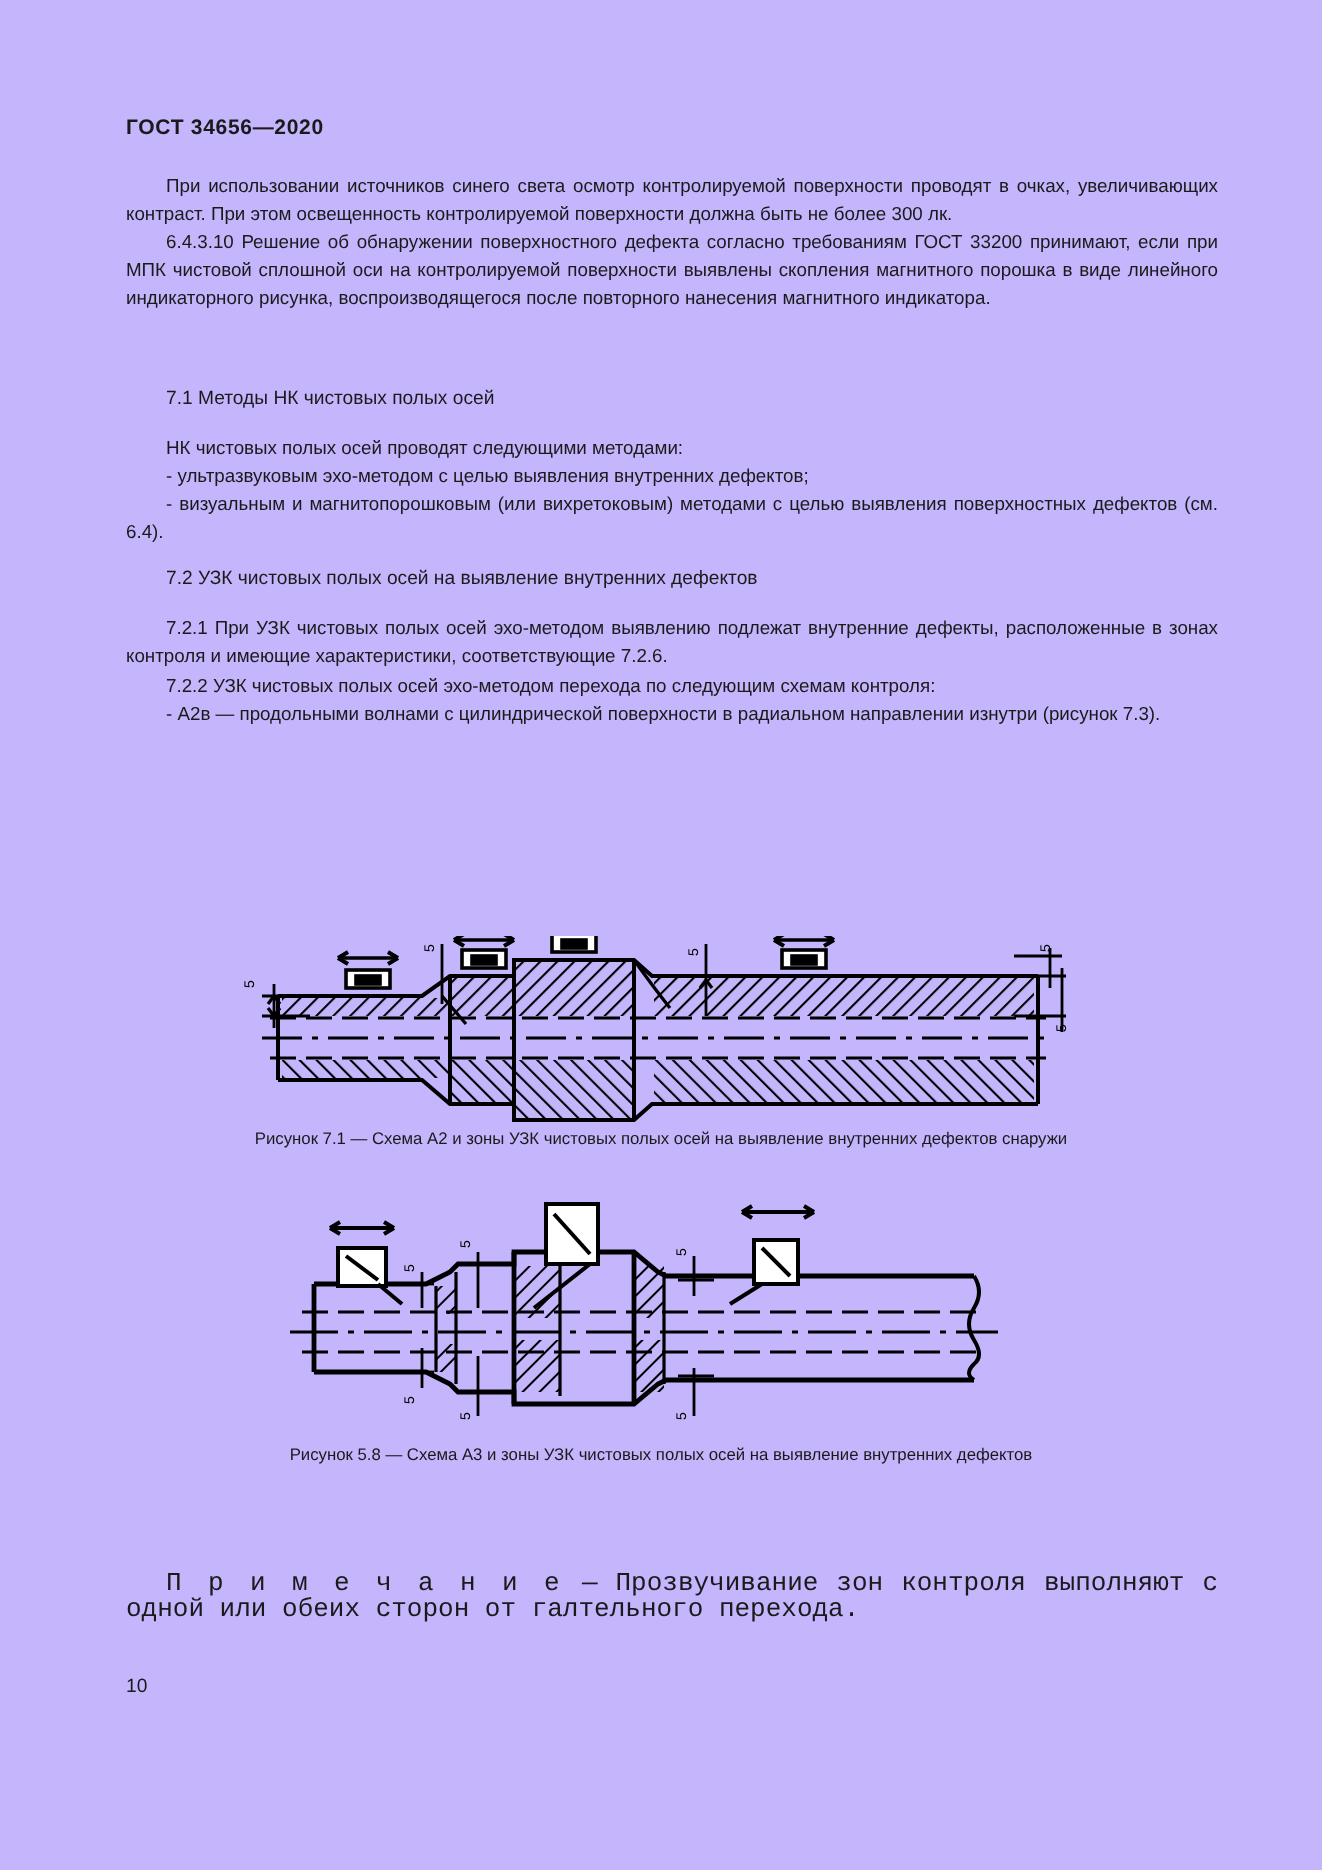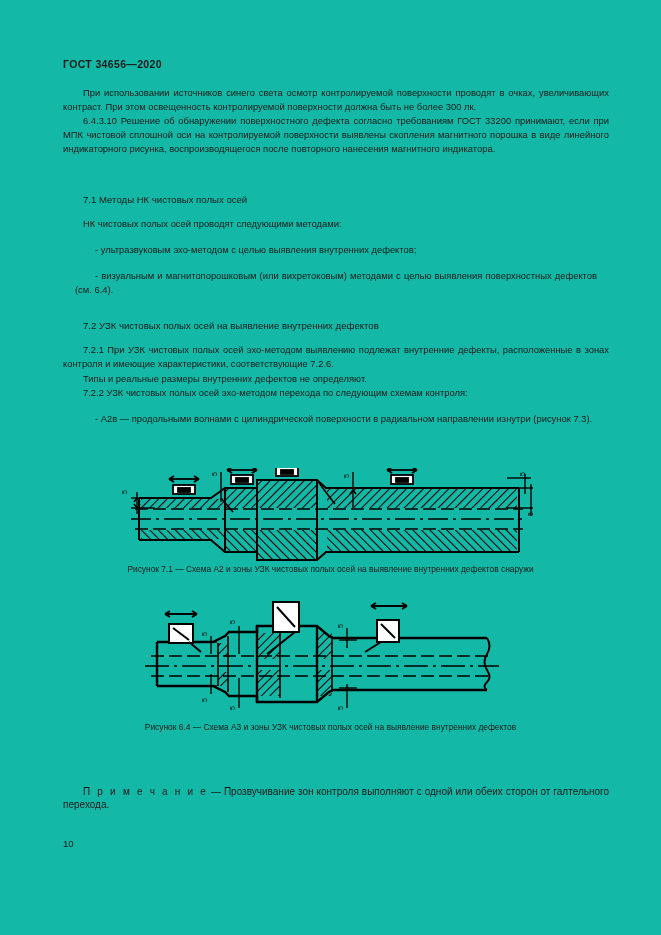--- a/index.html
+++ b/index.html
@@ -8,21 +8,21 @@
     background: #ffffff;
   }
   body {
     font-family: "Liberation Sans", sans-serif;
     color: #1a1a1a;
   }
   .page {
     position: relative;
     width: 661px;
     height: 935px;
-    background: #14b8a6;
+    background: #c4b5fd;
     overflow: hidden;
     box-sizing: border-box;
   }
   .header {
     position: absolute;
     left: 63px;
     top: 58px;
     font-size: 10.5px;
     font-weight: bold;
     letter-spacing: 0.35px;
@@ -36,21 +36,21 @@
   p.body {
     margin: 0;
     font-size: 9.4px;
     line-height: 14.05px;
     text-align: justify;
     text-indent: 20px;
     -webkit-hyphens: manual;
     hyphens: manual;
   }
   p.dash {
-    margin: 12px;
+    margin: 0;
     font-size: 9.4px;
     line-height: 14.05px;
     text-align: justify;
     text-indent: 20px;
   }
   h2.sec {
     margin: 0;
     font-size: 10.6px;
     font-weight: bold;
     text-indent: 20px;
@@ -78,24 +78,25 @@
     font-size: 8.4px;
     text-align: center;
     color: #1a1a1a;
     line-height: 12px;
   }
   .note {
     position: absolute;
     left: 63px;
     top: 786px;
     width: 546px;
-    font-size: 10px;
+    font-size: 13px;
     line-height: 12.5px;
     text-align: justify;
     text-indent: 20px;
+    font-family: Liberation Mono, monospace;
   }
   .note .sp {
     letter-spacing: 2.1px;
   }
   .pagenum {
     position: absolute;
     left: 63px;
     top: 838px;
     font-size: 9.6px;
   }
@@ -128,21 +129,20 @@
     <p class="dash">- ультразвуковым эхо-методом с целью выявления внутренних дефектов;</p>
     <p class="dash">- визуальным и магнитопорошковым (или вихретоковым) методами с целью выявления поверхностных дефектов (см. 6.4).</p>
 
     <div class="gap-10"></div>
 
     <h3 class="subsec">7.2 УЗК чистовых полых осей на выявление внутренних дефектов</h3>
 
     <div class="gap-10"></div>
 
     <p class="body">7.2.1 При УЗК чистовых полых осей эхо-методом выявлению подлежат внутренние дефекты, расположенные в зонах контроля и имеющие характеристики, соответствующие 7.2.6.</p>
-    <p class="body">Типы и реальные размеры внутренних дефектов не определяют.</p>
     <p class="body">7.2.2 УЗК чистовых полых осей эхо-методом перехода по следующим схемам контроля:</p>
     <p class="dash">- А2в — продольными волнами с цилиндрической поверхности в радиальном направлении изнутри (рисунок 7.3).</p>
 
   </div>
 
   <div class="figwrap" style="top:468px;">
     <svg class="fig-svg" width="420" height="100" viewBox="0 0 420 100">
       <defs>
         <pattern id="hatchA" width="6" height="6" patternTransform="rotate(45)" patternUnits="userSpaceOnUse">
           <line x1="0" y1="0" x2="0" y2="6" stroke="#000" stroke-width="2.1"></line>
@@ -314,21 +314,21 @@
         <text x="86" y="104" transform="rotate(-90 86 104)">5</text>
         <text x="114" y="26" transform="rotate(-90 114 26)">5</text>
         <text x="114" y="112" transform="rotate(-90 114 112)">5</text>
         <text x="222" y="30" transform="rotate(-90 222 30)">5</text>
         <text x="222" y="112" transform="rotate(-90 222 112)">5</text>
       </g>
     </svg>
   </div>
 
   <div class="figwrap" style="top:721px;">
-    <div class="figcaption">Рисунок 6.4 — Схема А3 и зоны УЗК чистовых полых осей на выявление внутренних дефектов</div>
+    <div class="figcaption">Рисунок 5.8 — Схема А3 и зоны УЗК чистовых полых осей на выявление внутренних дефектов</div>
   </div>
 
   <div class="note">
     <span class="sp">П р и м е ч а н и е</span><span> — </span><span>Прозвучивание зон контроля выполняют с одной или обеих сторон от галтельного перехода.</span>
   </div>
 
   <div class="pagenum">10</div>
 
 </div>
 

